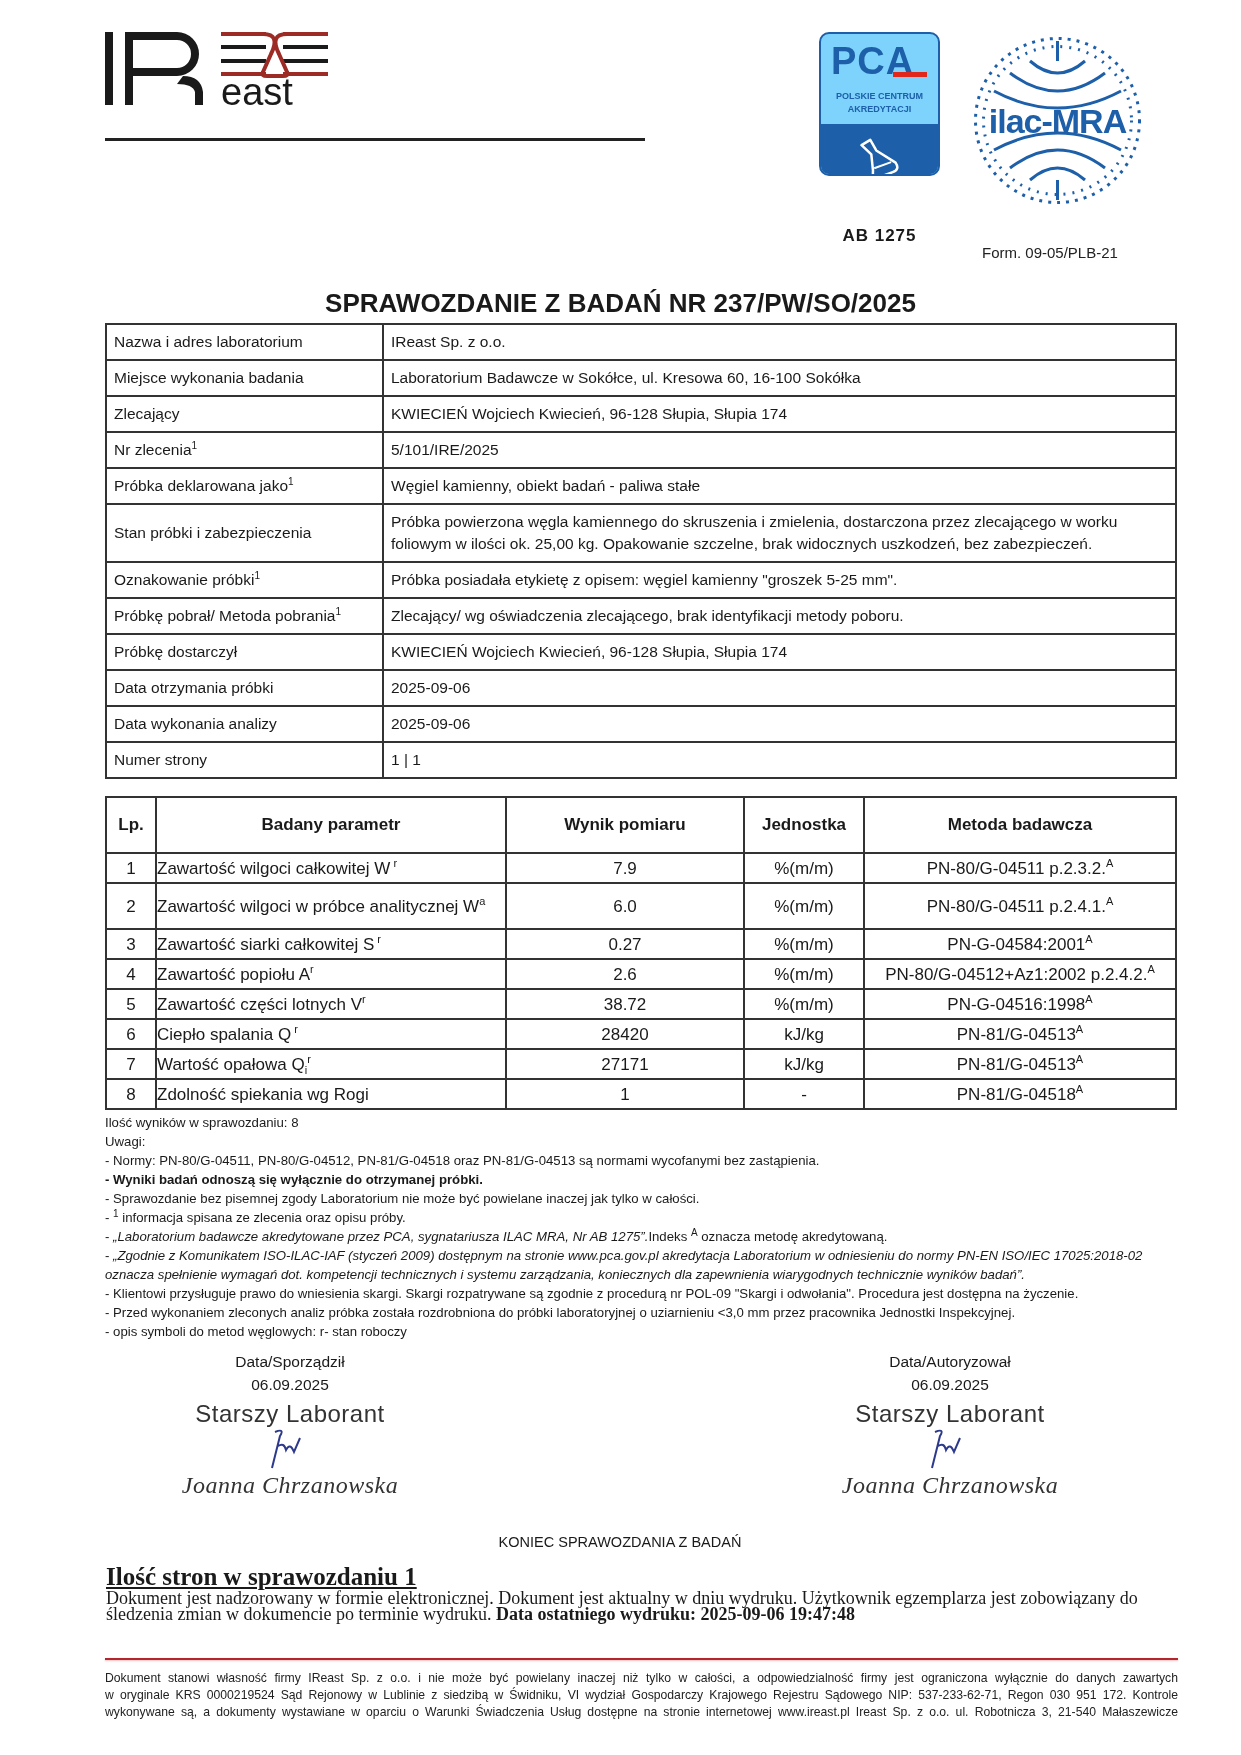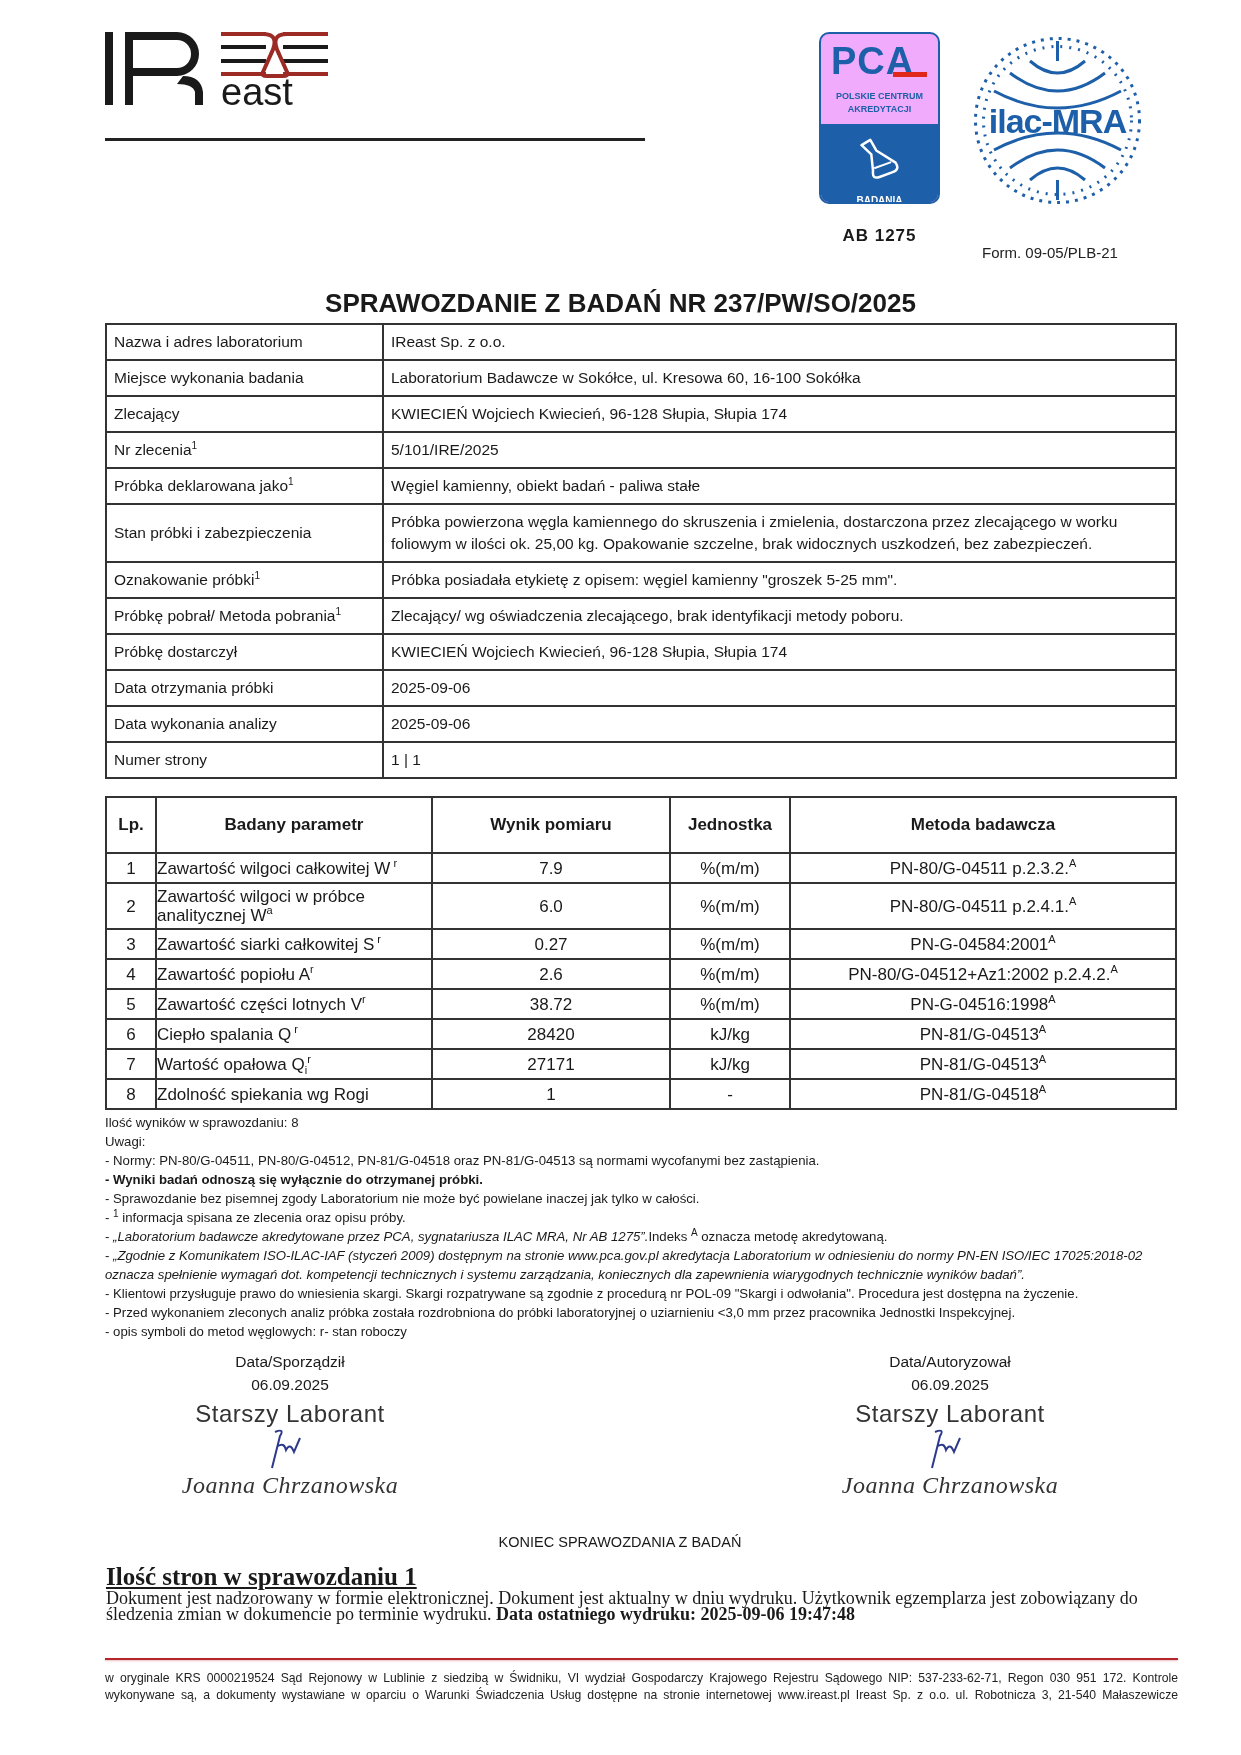--- a/index.html
+++ b/index.html
@@ -3,21 +3,21 @@
 <meta charset="utf-8">
 <style>
   * { box-sizing: border-box; margin: 0; padding: 0; }
   html, body { width: 1241px; height: 1755px; background: #fff; }
   body { position: relative; font-family: "Liberation Sans", sans-serif; color: #1a1a1a; overflow: hidden; }
 
   
   .logo { position: absolute; left: 105px; top: 32px; width: 255px; height: 80px; }
   .logo-underline { position: absolute; left: 105px; top: 138px; width: 540px; height: 3px; background: #222; }
   .pca { position: absolute; left: 819px; top: 32px; width: 121px; height: 184px; }
-  .pca-box { position: absolute; left: 0; top: 0; width: 121px; height: 172px; border: 2px solid #1d5fa8; border-radius: 10px; background: #f0abfc; overflow: hidden; }
+  .pca-box { position: absolute; left: 0; top: 0; width: 121px; height: 144px; border: 2px solid #1d5fa8; border-radius: 10px; background: #7dd3fc; overflow: hidden; }
   .pca-title { position: absolute; left: 10px; top: 6px; font-weight: bold; font-size: 38px; color: #1d5fa8; letter-spacing: 1px; }
   .pca-redbar { position: absolute; left: 72px; top: 38px; width: 34px; height: 5px; background: #e1261c; }
   .pca-sub { position: absolute; left: 0; top: 56px; width: 117px; text-align: center; font-size: 9px; font-weight: bold; color: #1d5fa8; line-height: 13px; }
   .pca-blue { position: absolute; left: 0; top: 90px; width: 117px; height: 90px; background: #1d5fa8; }
   .pca-flask { position: absolute; left: 38px; top: 12px; width: 40px; height: 45px; }
   .pca-badania { position: absolute; left: 0; bottom: 8px; width: 117px; text-align: center; font-size: 10px; font-weight: bold; color: #fff; }
   .pca-ab { position: absolute; left: 819px; top: 226px; width: 121px; text-align: center; font-size: 17px; font-weight: bold; color: #1a1a1a; letter-spacing: 1px; }
   .ilac { position: absolute; left: 970px; top: 33px; width: 175px; height: 175px; }
   .form-no { position: absolute; left: 982px; top: 244px; font-family: "Liberation Sans", sans-serif; font-size: 15px; color: #222; }
 
@@ -32,21 +32,21 @@
   sup { font-size: 10px; line-height: 0; vertical-align: super; }
 
   
   .res { position: absolute; left: 105px; top: 796px; width: 1072px; border-collapse: collapse; font-size: 17px; }
   .res th, .res td { border: 2px solid #333; text-align: center; vertical-align: middle; }
   .res th { height: 56px; font-size: 17px; font-weight: bold; }
   .res td { height: 30px; line-height: 19px; }
   .res tr.tall td { height: 46px; }
   .res td.param { text-align: left; }
   .res td.lp { width: 50px; }
-  .res .c-param { width: 276px; }
+  .res .c-param { width: 350px; }
   .res .c-val { width: 238px; }
   .res .c-unit { width: 120px; }
   .res td .sp { font-size: 11px; vertical-align: super; line-height: 0; }
   .res td .sb { font-size: 11px; vertical-align: sub; line-height: 0; }
 
   
   .notes { position: absolute; left: 105px; top: 1113px; width: 1075px; font-size: 13.2px; line-height: 19px; color: #1a1a1a; }
   .notes .b { font-weight: bold; }
   .notes .i { font-style: italic; }
 
@@ -290,15 +290,16 @@
   </div>
   <div class="name">Joanna Chrzanowska</div>
 </div>
 
 <div class="koniec">KONIEC SPRAWOZDANIA Z BADAŃ</div>
 
 <div class="pages">Ilość stron w sprawozdaniu 1</div>
 <div class="disclaim"><span>Dokument jest nadzorowany w formie elektronicznej. Dokument jest aktualny w dniu wydruku. Użytkownik egzemplarza jest zobowiązany do śledzenia zmian w dokumencie po terminie wydruku. </span><b>Data ostatniego wydruku: 2025-09-06 19:47:48</b></div>
 <div class="red-line"></div>
 <div class="foot">
+  <span>Dokument stanowi własność firmy IReast Sp. z o.o. i nie może być powielany inaczej niż tylko w całości, a odpowiedzialność firmy jest ograniczona wyłącznie do danych zawartych</span>
   <span>w oryginale KRS 0000219524 Sąd Rejonowy w Lublinie z siedzibą w Świdniku, VI wydział Gospodarczy Krajowego Rejestru Sądowego NIP: 537-233-62-71, Regon 030 951 172. Kontrole</span>
   <span>wykonywane są, a dokumenty wystawiane w oparciu o Warunki Świadczenia Usług dostępne na stronie internetowej www.ireast.pl Ireast Sp. z o.o. ul. Robotnicza 3, 21-540 Małaszewicze</span>
 </div>
 
 </body></html>

